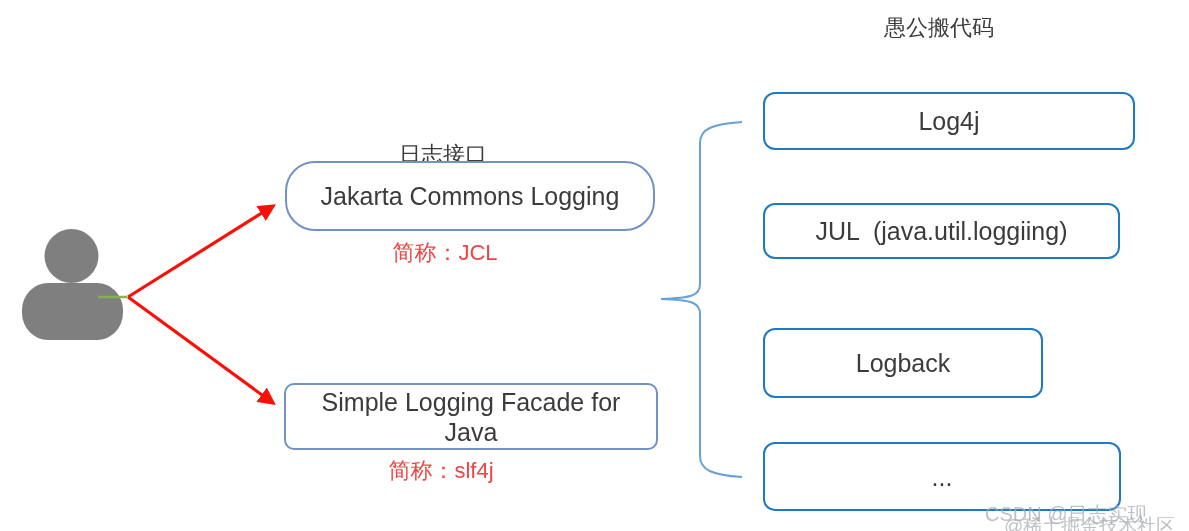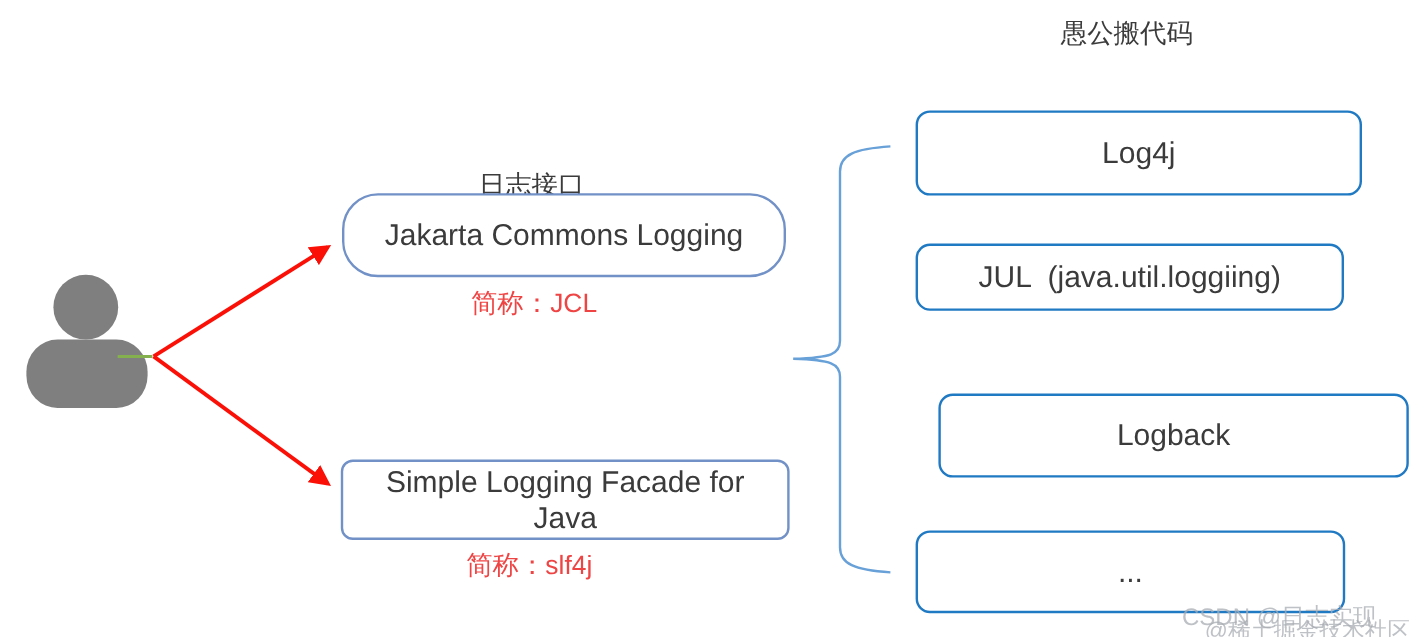--- a/index.html
+++ b/index.html
@@ -99,29 +99,29 @@
   </div>
   <div class="caption" style="left:260px; top:238px;">简称：JCL</div>
 
   <div class="box box-interface" style="left: 284px; top: 383px; width: 374px; height: 67px; padding: 0px 8px; border-color: rgb(113, 145, 199);">
     <span class="box-label">Simple Logging Facade for Java</span>
   </div>
   <div class="caption" style="left:256px; top:456px;">简称：slf4j</div>
 
   <div class="heading" style="left:884px; top:13px;">愚公搬代码</div>
 
-  <div class="box box-implementation" style="left: 763px; top: 92px; width: 372px; height: 71px; border-color: rgb(32, 121, 195);">
+  <div class="box box-implementation" style="left: 763px; top: 92px; width: 372px; height: 58px; border-color: rgb(32, 121, 195);">
     <span class="box-label">Log4j</span>
   </div>
 
   <div class="box box-implementation" style="left: 763px; top: 203px; width: 357px; height: 56px; border-color: rgb(32, 121, 195);">
     <span class="box-label">JUL  (java.util.loggiing)</span>
   </div>
 
-  <div class="box box-implementation" style="left: 782px; top: 328px; width: 392px; height: 70px; border-color: rgb(32, 121, 195);">
+  <div class="box box-implementation" style="left: 763px; top: 328px; width: 280px; height: 70px; border-color: rgb(32, 121, 195);">
     <span class="box-label">Logback</span>
   </div>
 
   <div class="box box-implementation" style="left: 763px; top: 442px; width: 358px; height: 69px; border-color: rgb(32, 121, 195);">
     <span class="box-label">...</span>
   </div>
 
   <div class="watermark" style="left:1004px; top:489px;margin-top:24px;">@稀土掘金技术社区</div>
   <div class="watermark" style="left:985px; top:501px; font-size:20px;">CSDN @日志实现</div>
 

